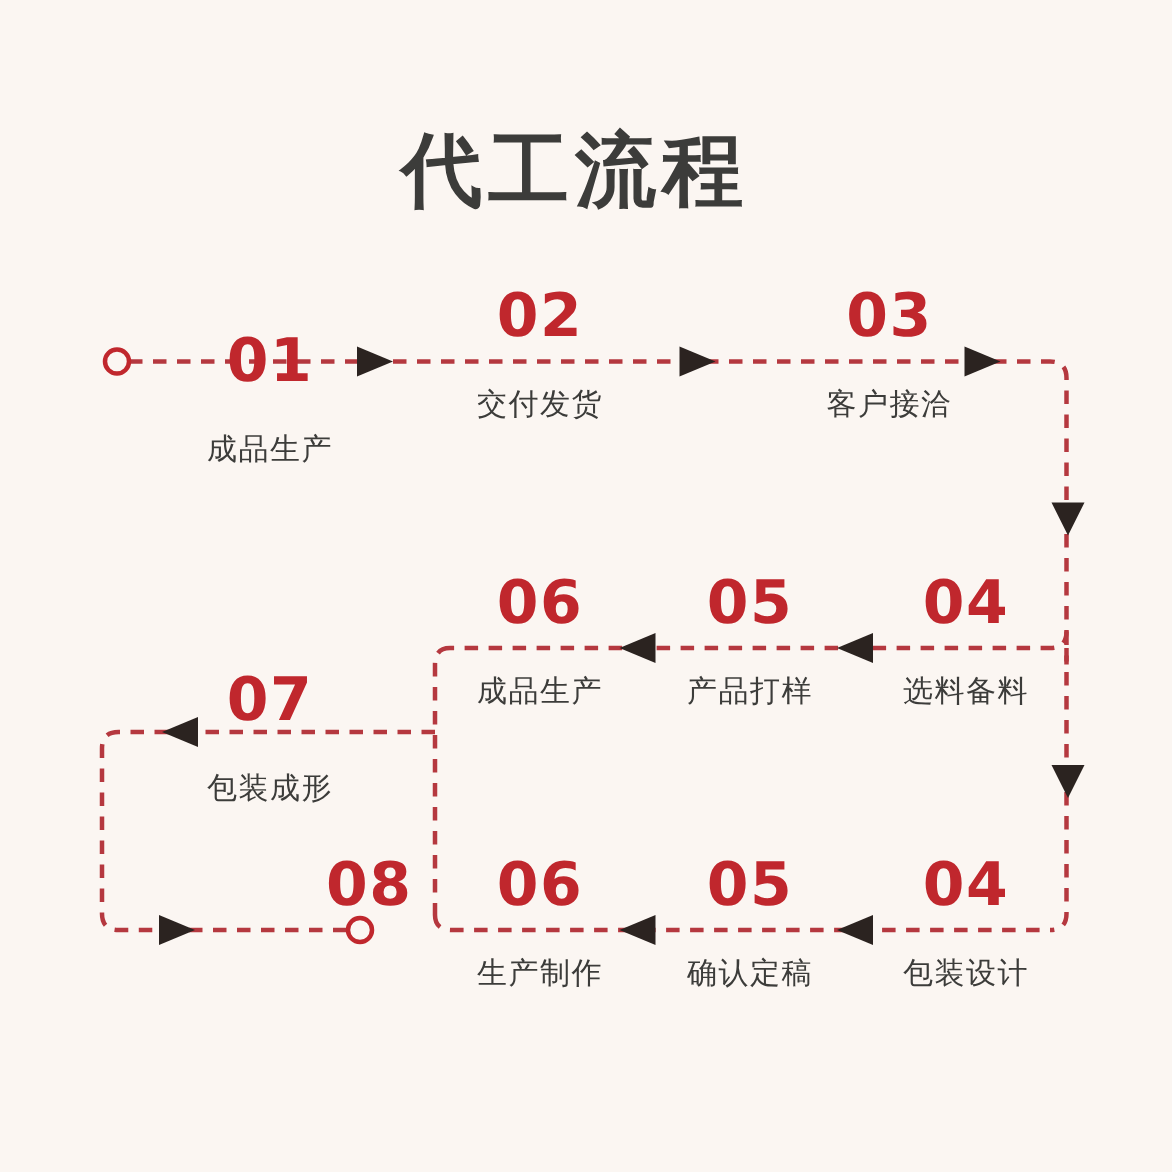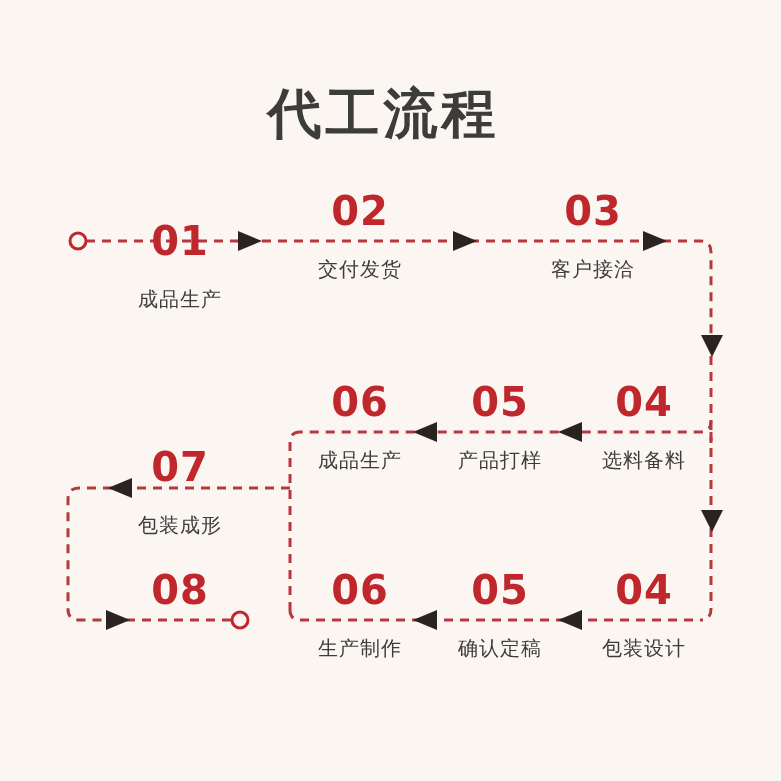--- a/index.html
+++ b/index.html
@@ -148,21 +148,21 @@
     <div class="spacer"></div>
     <div class="node-label">成品生产</div>
   </div>
 
   <div class="node" style="left:180px; top:446px;">
     <div class="node-num">07</div>
     <div class="spacer"></div>
     <div class="node-label">包装成形</div>
   </div>
 
-  <div class="node" style="left:180px; top:569px;">
+  <div class="node" style="left:180px; top:569px;text-align:right;">
     <div class="node-num">08</div>
     <div class="spacer"></div>
   </div>
 
   <div class="node" style="left:360px; top:569px;">
     <div class="node-num">06</div>
     <div class="spacer"></div>
     <div class="node-label">生产制作</div>
   </div>
 

